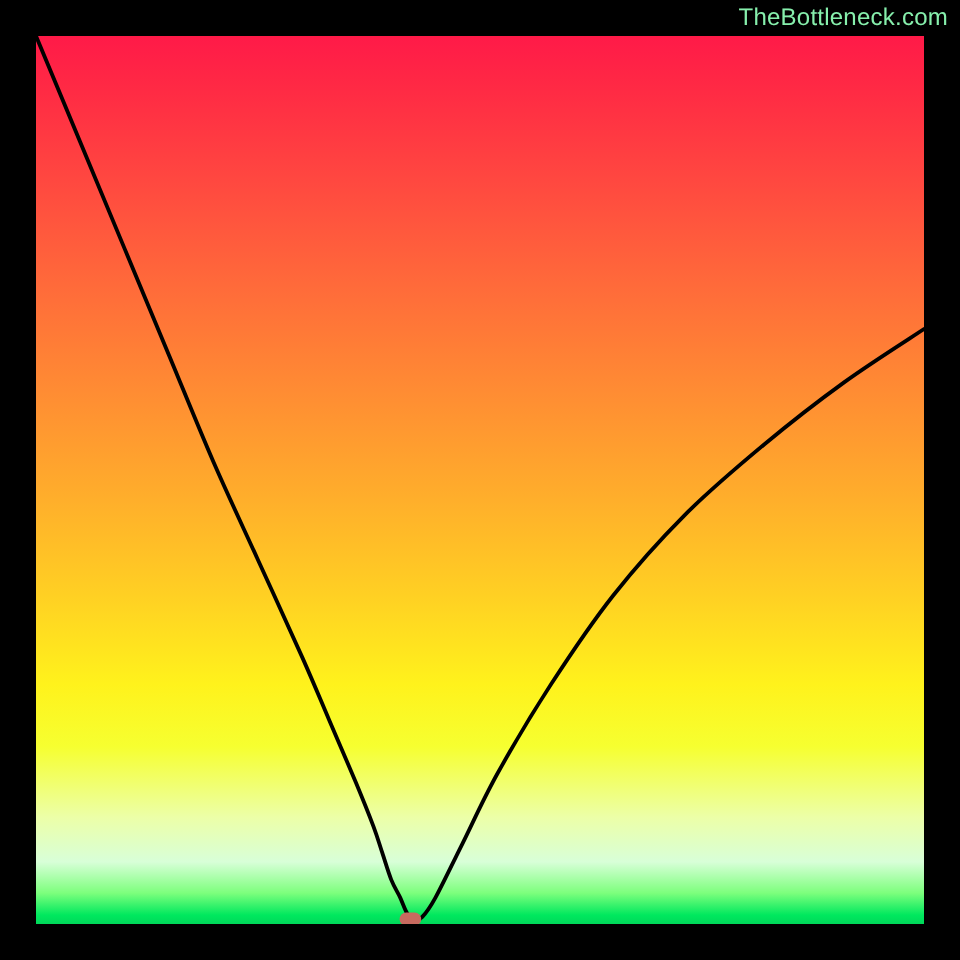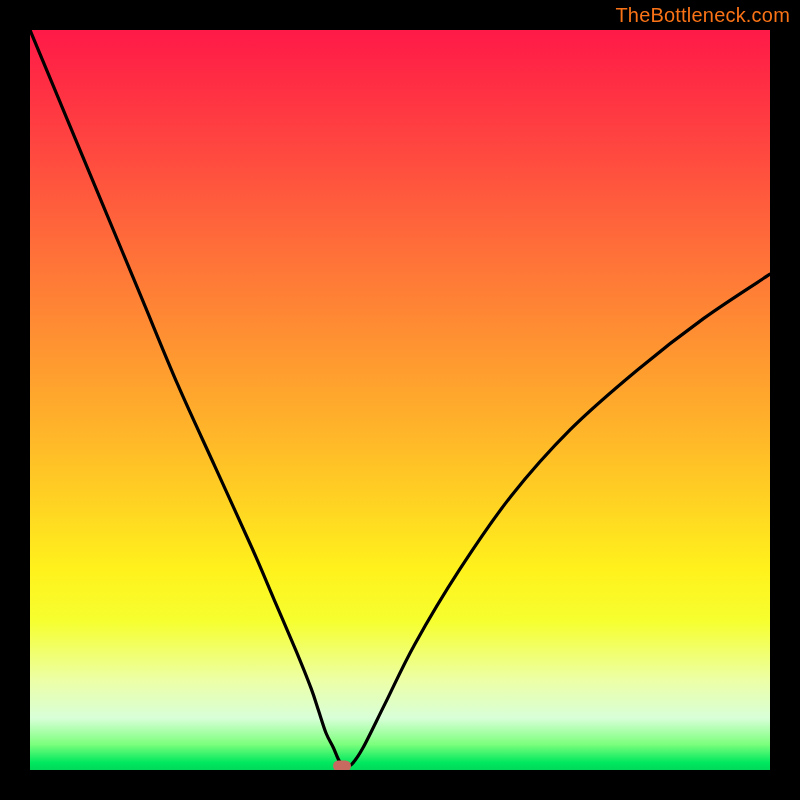--- a/index.html
+++ b/index.html
@@ -14,21 +14,21 @@
   .frame {
     position: relative;
     width: 800px;
     height: 800px;
     background: #000;
   }
   .attribution {
     position: absolute;
     top: 4px;
     right: 10px;
-    color: #f97316;
+    color: #86efac;
     font-size: 20px;
     font-weight: 400;
     letter-spacing: 0.2px;
     z-index: 5;
     user-select: none;
   }
   .plot-area {
     position: absolute;
     left: 30px;
     top: 30px;

